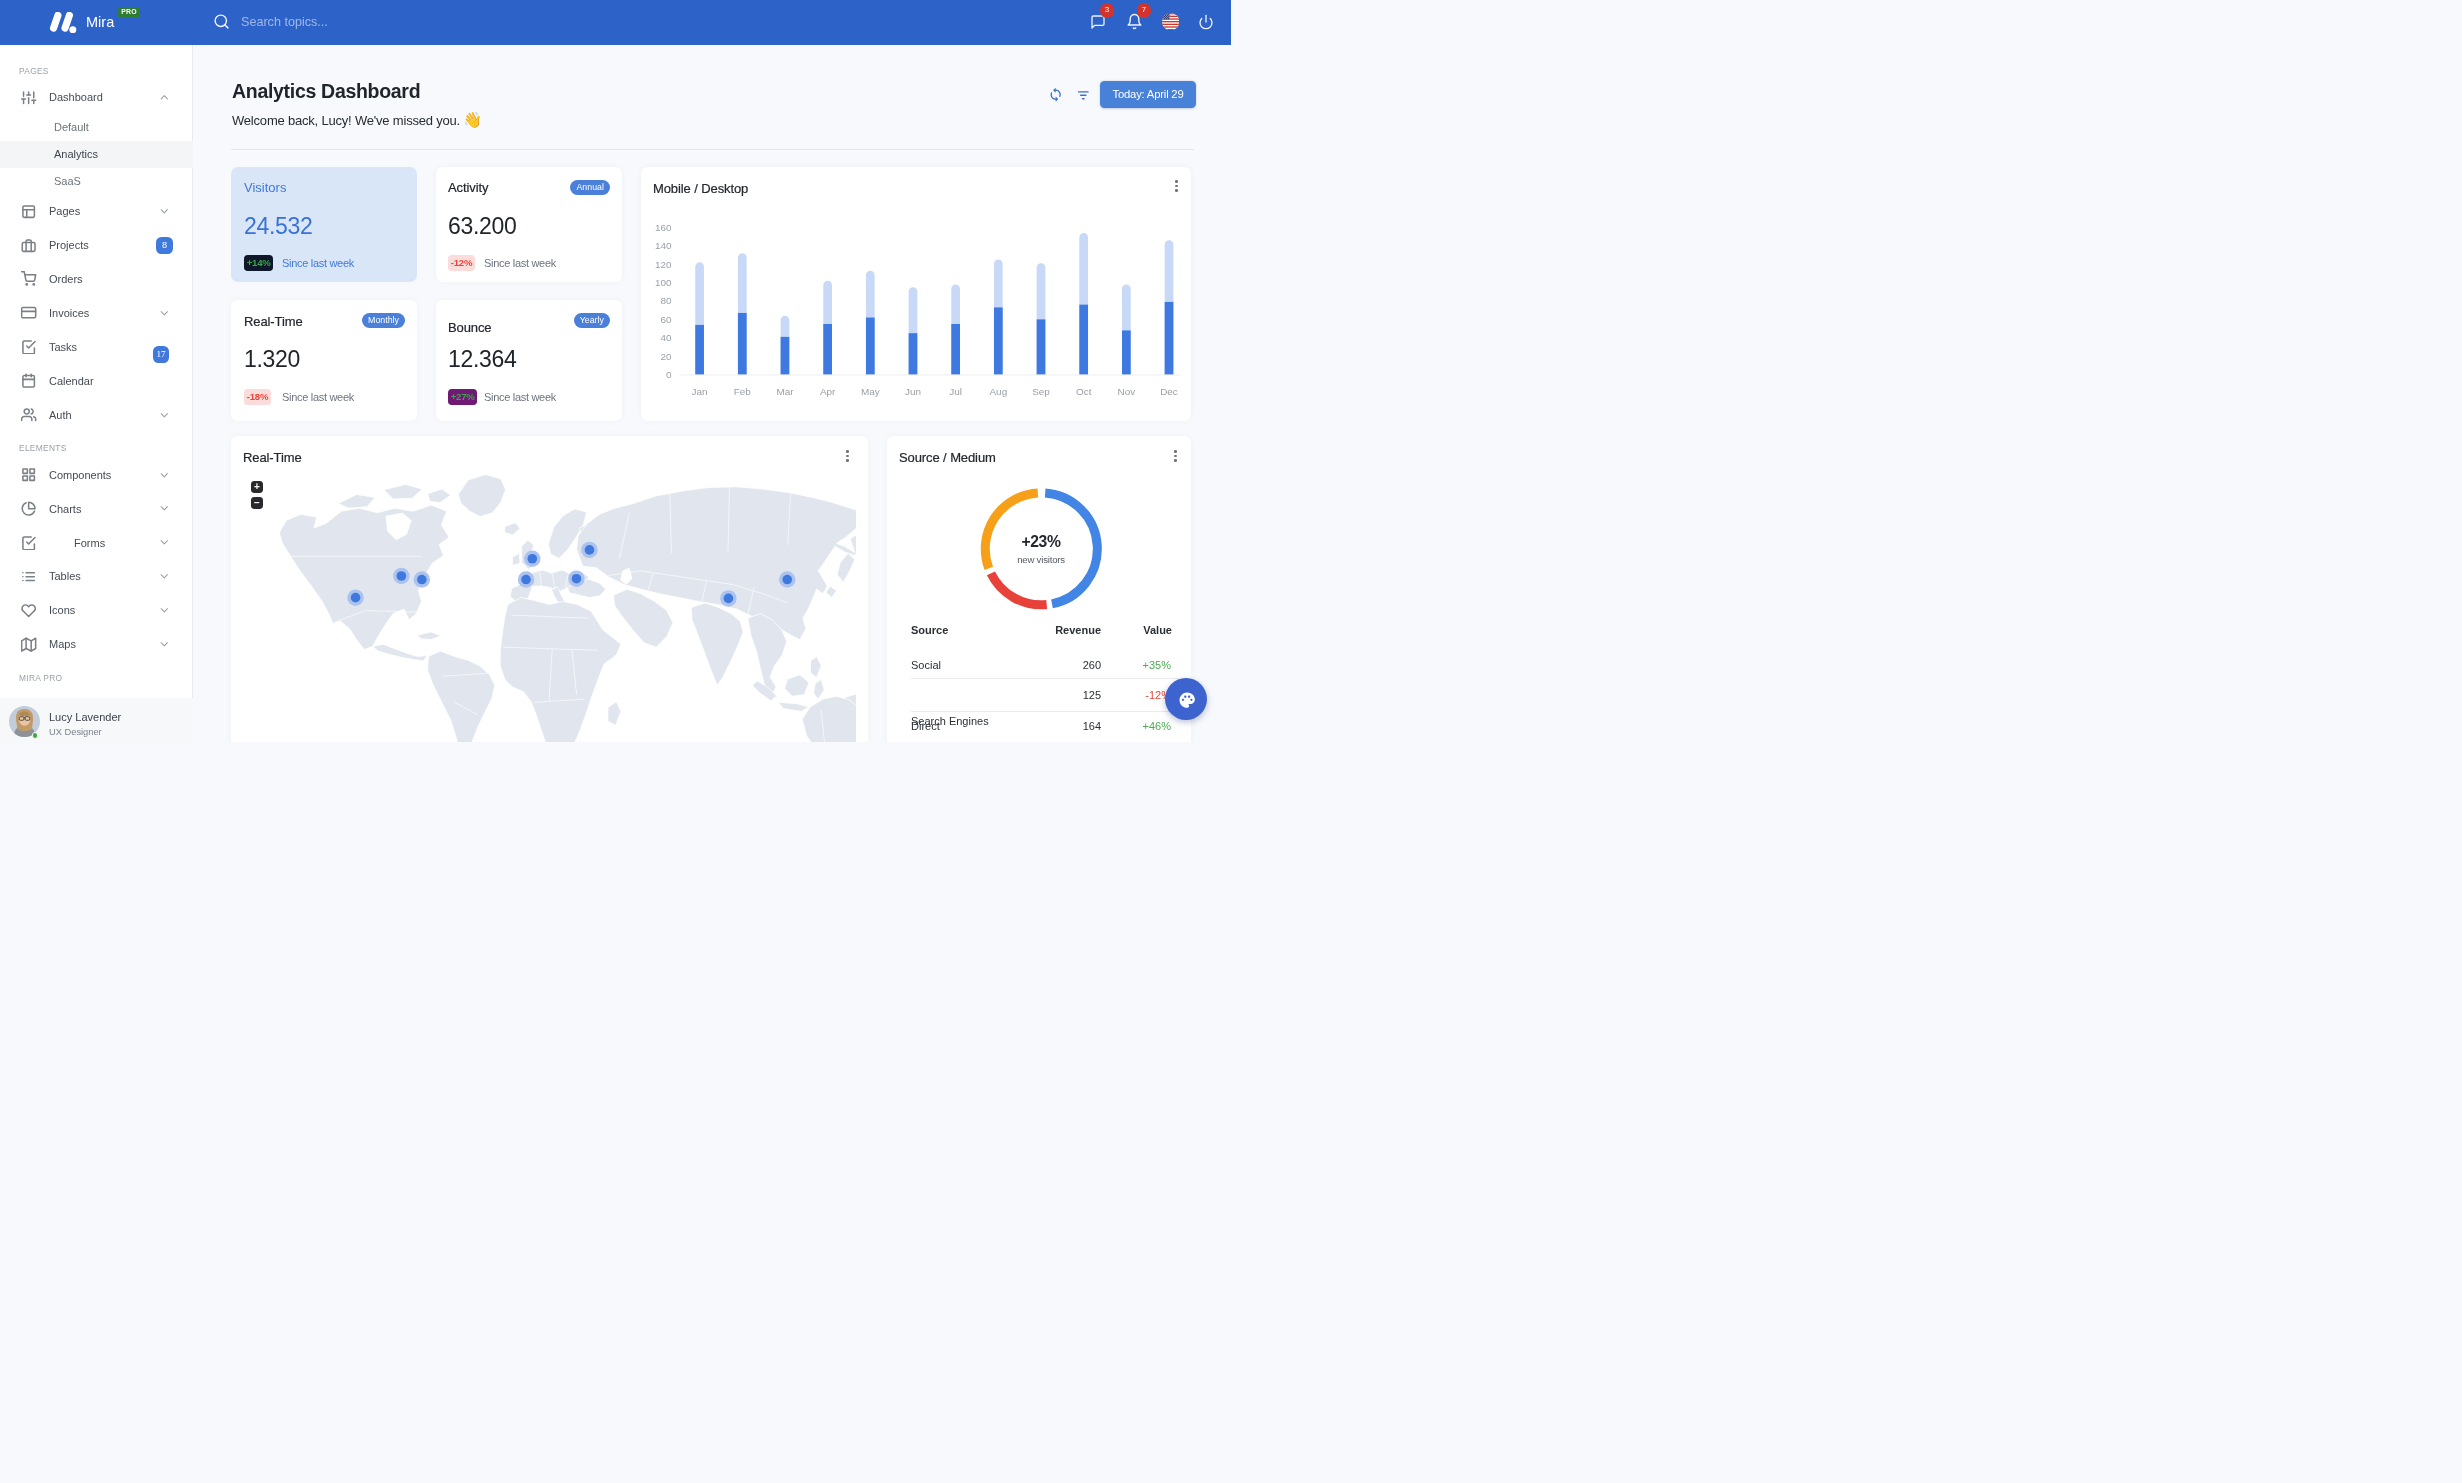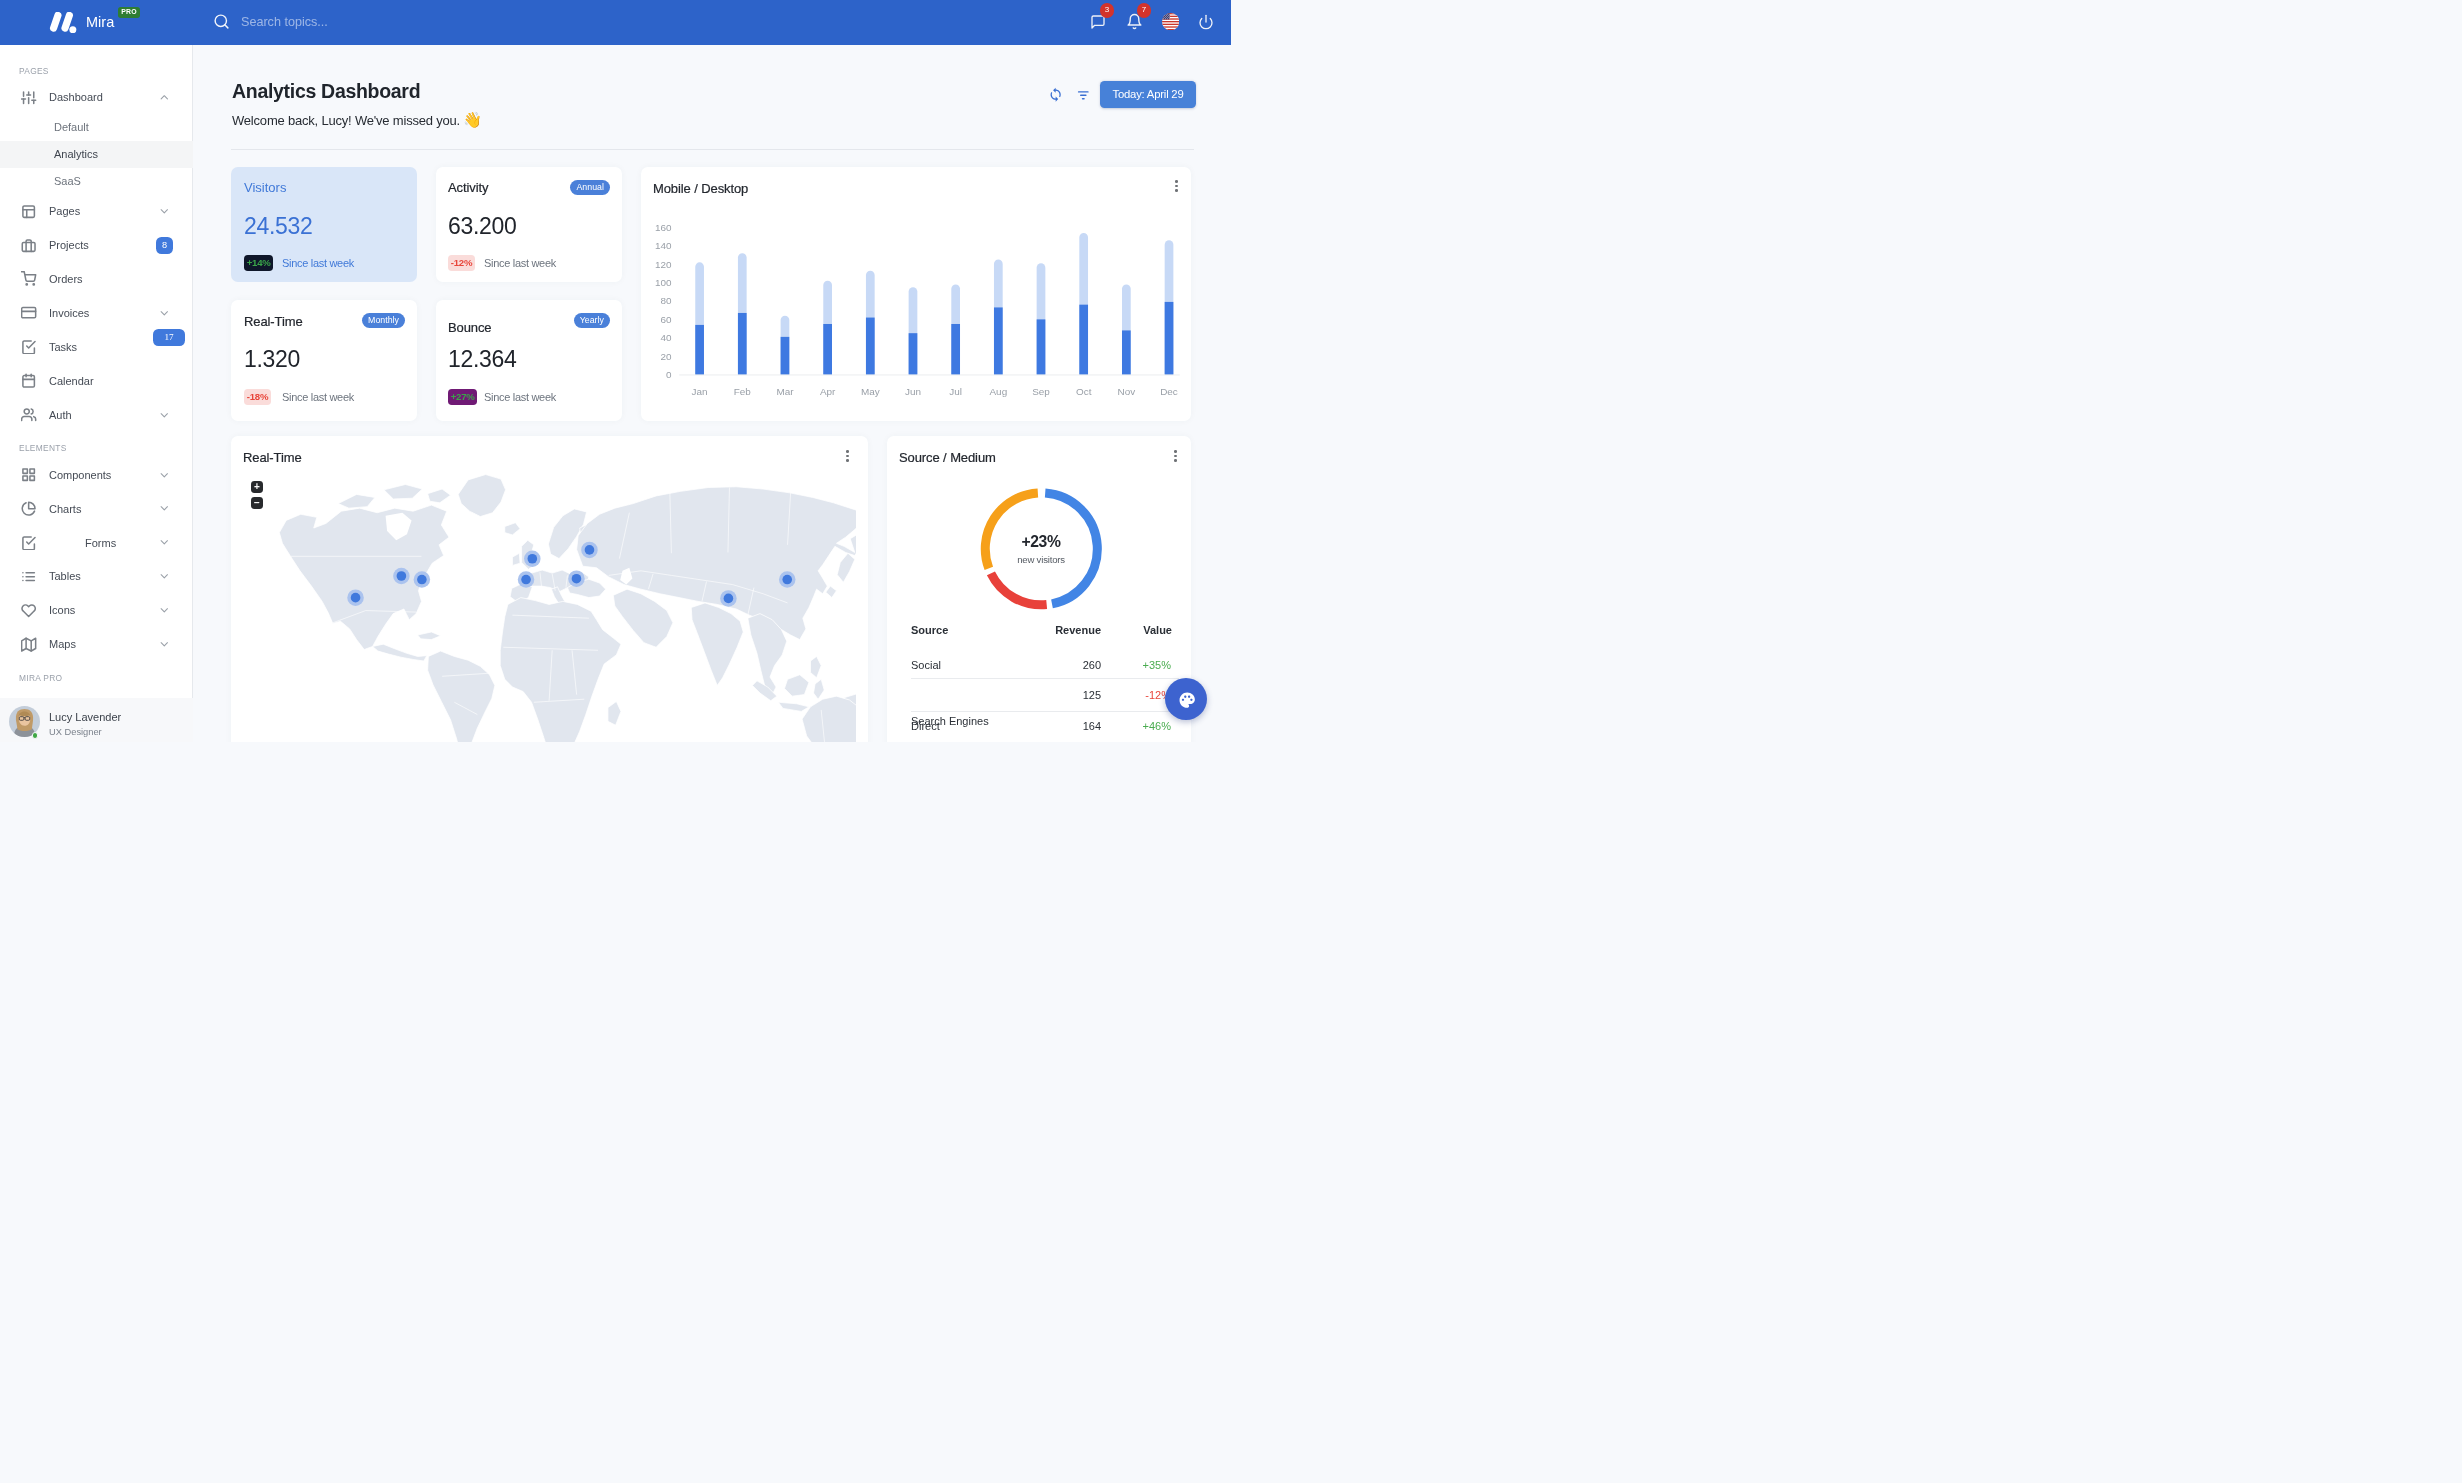--- a/index.html
+++ b/index.html
@@ -133,21 +133,21 @@
   </svg>
 <div class="mtext" style="left:49px;top:307px;">Invoices</div>
 <svg class="abs" style="left:158px;top:307px;" width="12.6" height="12.6" viewBox="0 0 24 24" fill="none" stroke="#9aa0a8" stroke-width="2.1" stroke-linecap="round" stroke-linejoin="round">
     <polyline points="6 9 12 15 18 9"></polyline>
   </svg>
 <svg class="abs" style="left:21.4px;top:339px;" width="15.3" height="15.3" viewBox="0 0 24 24" fill="none" stroke="#7b8087" stroke-width="2.4" stroke-linecap="round" stroke-linejoin="round">
     <polyline points="9 11 12 14 22 4"></polyline>
     <path d="M21 14v7a2 2 0 0 1-2 2H5a2 2 0 0 1-2-2V5a2 2 0 0 1 2-2h11"></path>
   </svg>
 <div class="mtext" style="left:49px;top:341px;">Tasks</div>
-<div class="badge" style="left:153px;top:329px;width:32px;font-family:Liberation Serif, serif;">17</div>
+<div class="badge" style="left:153px;top:346px;width:16px;font-family:Liberation Serif, serif;">17</div>
 <svg class="abs" style="left:21.4px;top:373px;" width="15.3" height="15.3" viewBox="0 0 24 24" fill="none" stroke="#7b8087" stroke-width="2.4" stroke-linecap="round" stroke-linejoin="round">
     <rect x="3" y="4" width="18" height="18" rx="2" ry="2"></rect>
     <line x1="16" y1="2" x2="16" y2="6"></line>
     <line x1="8" y1="2" x2="8" y2="6"></line>
     <line x1="3" y1="10" x2="21" y2="10"></line>
   </svg>
 <div class="mtext" style="left:49px;top:375px;">Calendar</div>
 <svg class="abs" style="left:21.4px;top:407px;" width="15.3" height="15.3" viewBox="0 0 24 24" fill="none" stroke="#7b8087" stroke-width="2.4" stroke-linecap="round" stroke-linejoin="round">
     <path d="M17 21v-2a4 4 0 0 0-4-4H5a4 4 0 0 0-4 4v2"></path>
     <circle cx="9" cy="7" r="4"></circle>
@@ -173,21 +173,21 @@
     <path d="M22 12A10 10 0 0 0 12 2v10z"></path>
   </svg>
 <div class="mtext" style="left:49px;top:503px;">Charts</div>
 <svg class="abs" style="left:158px;top:502px;" width="12.6" height="12.6" viewBox="0 0 24 24" fill="none" stroke="#9aa0a8" stroke-width="2.1" stroke-linecap="round" stroke-linejoin="round">
     <polyline points="6 9 12 15 18 9"></polyline>
   </svg>
 <svg class="abs" style="left:21.4px;top:535px;" width="15.3" height="15.3" viewBox="0 0 24 24" fill="none" stroke="#7b8087" stroke-width="2.4" stroke-linecap="round" stroke-linejoin="round">
     <polyline points="9 11 12 14 22 4"></polyline>
     <path d="M21 14v7a2 2 0 0 1-2 2H5a2 2 0 0 1-2-2V5a2 2 0 0 1 2-2h11"></path>
   </svg>
-<div class="mtext" style="left:49px;top:537px;padding-left:36px;">Forms</div>
+<div class="mtext" style="left:38px;top:537px;padding-left:36px;">Forms</div>
 <svg class="abs" style="left:158px;top:536px;" width="12.6" height="12.6" viewBox="0 0 24 24" fill="none" stroke="#9aa0a8" stroke-width="2.1" stroke-linecap="round" stroke-linejoin="round">
     <polyline points="6 9 12 15 18 9"></polyline>
   </svg>
 <svg class="abs" style="left:21.4px;top:569px;" width="15.3" height="15.3" viewBox="0 0 24 24" fill="none" stroke="#7b8087" stroke-width="2.4" stroke-linecap="round" stroke-linejoin="round">
     <line x1="8" y1="6" x2="21" y2="6"></line>
     <line x1="8" y1="12" x2="21" y2="12"></line>
     <line x1="8" y1="18" x2="21" y2="18"></line>
     <line x1="3" y1="6" x2="3.01" y2="6"></line>
     <line x1="3" y1="12" x2="3.01" y2="12"></line>
     <line x1="3" y1="18" x2="3.01" y2="18"></line>

